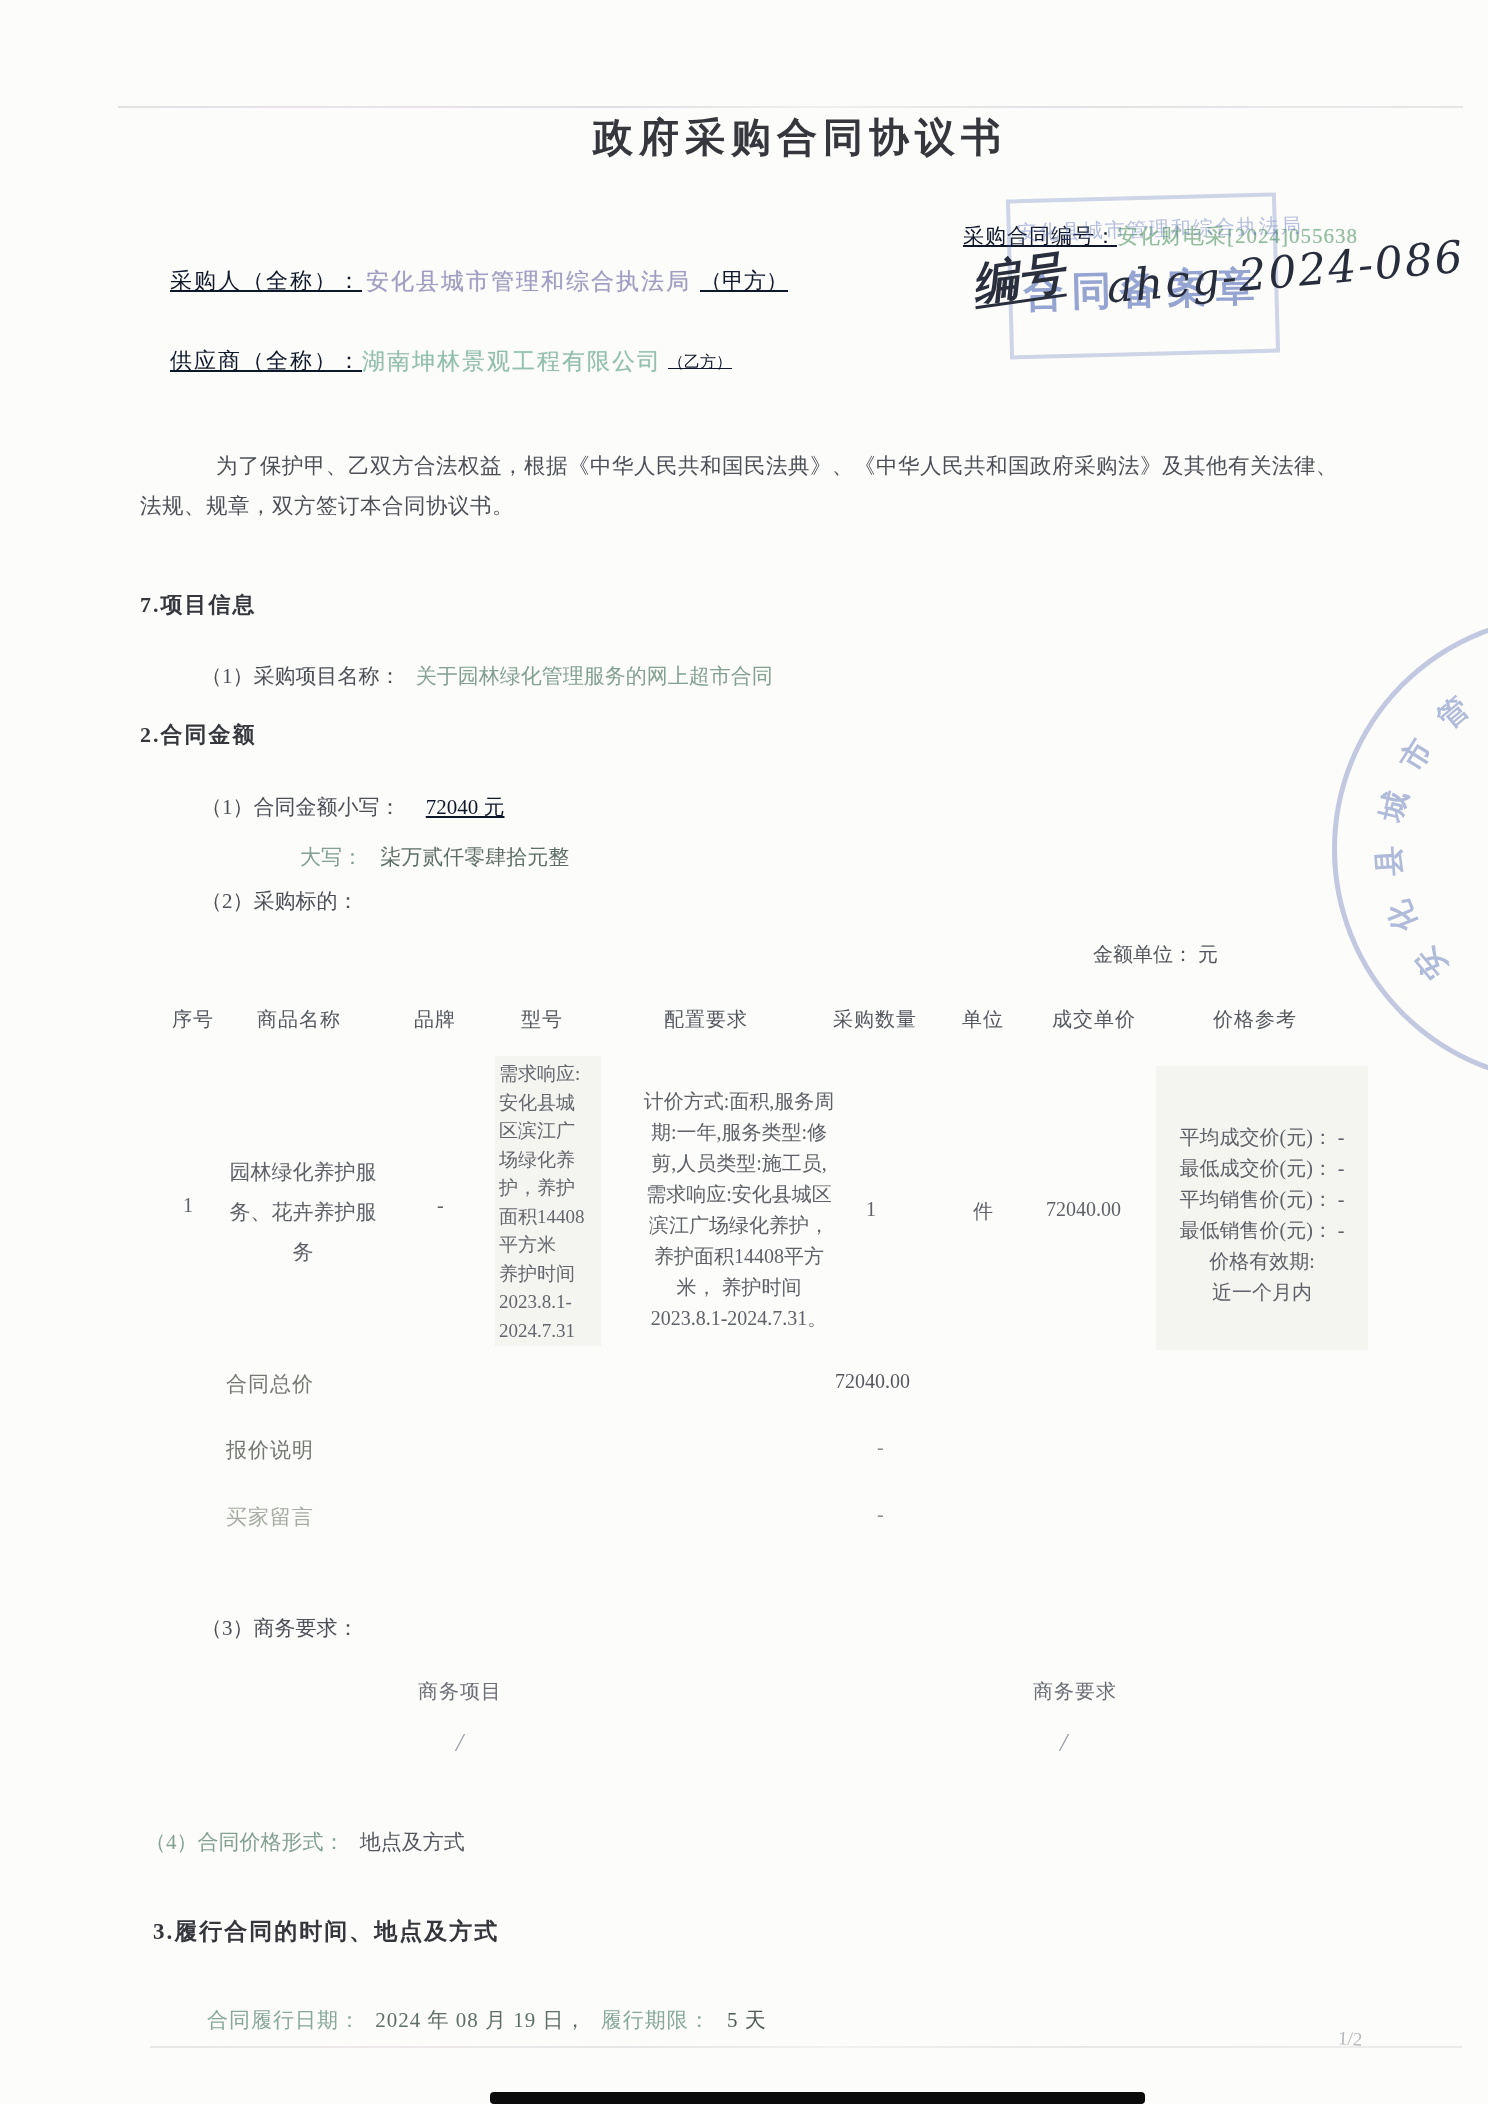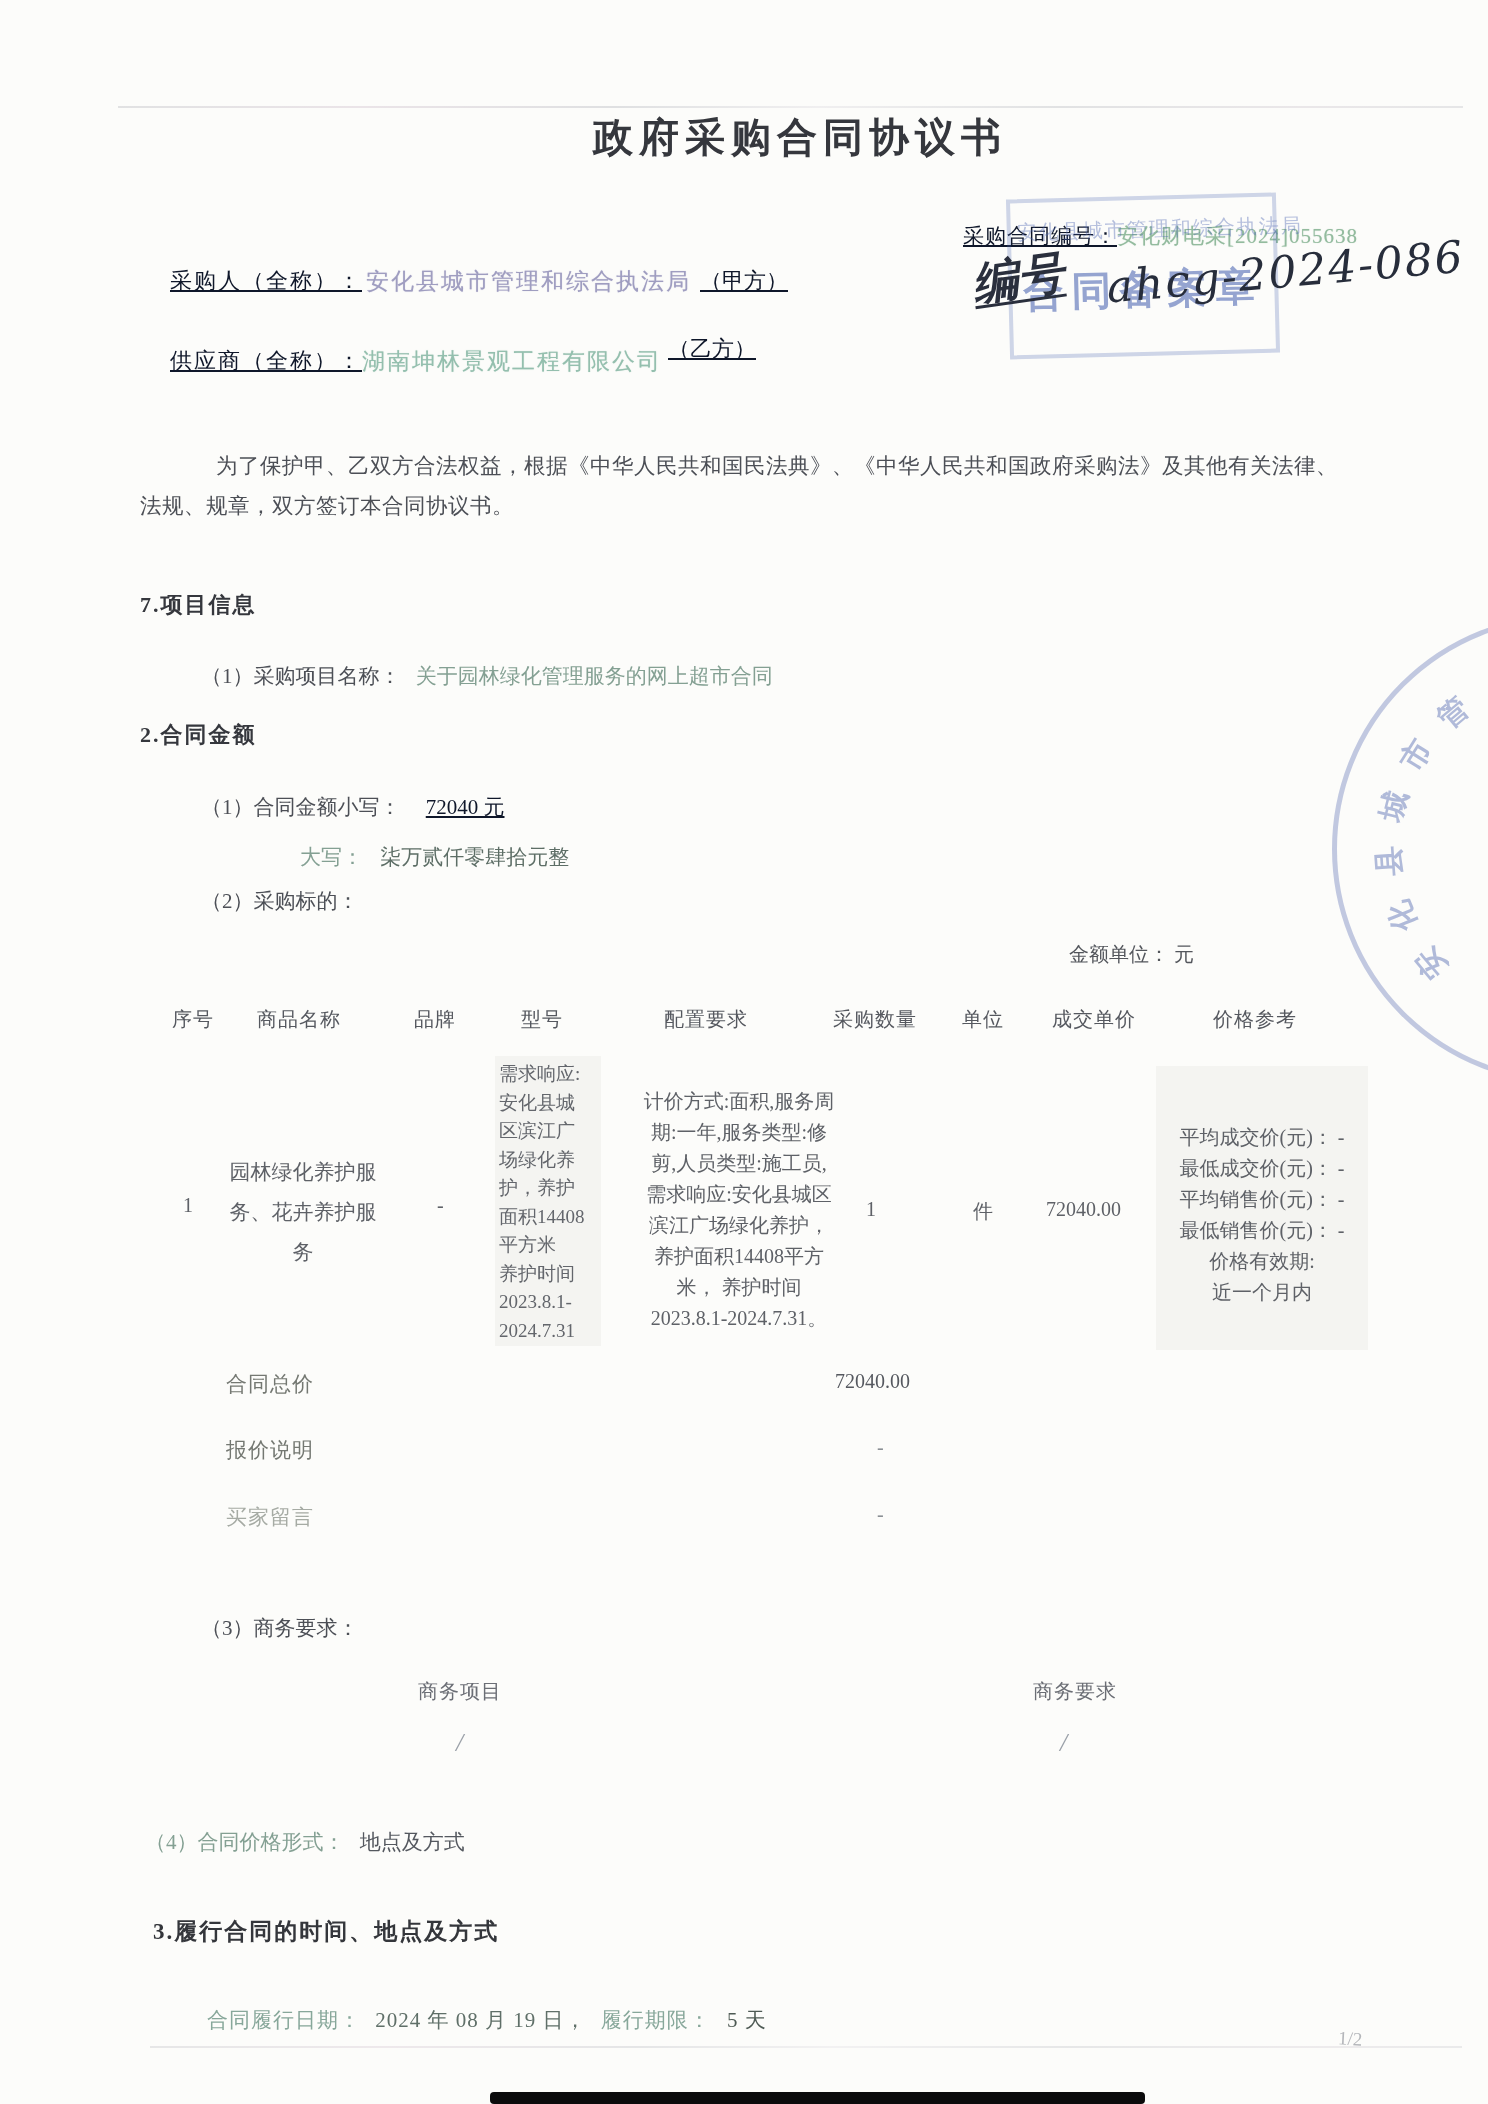--- a/index.html
+++ b/index.html
@@ -82,42 +82,42 @@
 
   <div class="abs hand b" style="left:972px;top:248px;font-size:46px;color:#2a2f3d;transform:rotate(-8deg);text-decoration:underline;text-decoration-thickness:3px;text-underline-offset:6px;">编号</div>
   <div class="abs hand" style="left:1106px;top:246px;font-size:44px;color:#272d3b;letter-spacing:2px;transform:rotate(-5deg);">ahcg-2024-086</div>
 
   <div class="abs ink-dark" style="left:170px;top:266px;font-size:22px;letter-spacing:2px;">采购人（全称）：</div>
   <div class="abs val-purple" style="left:366px;top:266px;font-size:23px;letter-spacing:2px;">安化县城市管理和综合执法局</div>
   <div class="abs ink-dark" style="left:700px;top:266px;font-size:22px;">（甲方）</div>
 
   <div class="abs ink-dark" style="left:170px;top:346px;font-size:22px;letter-spacing:2px;">供应商（全称）：</div>
   <div class="abs val-teal" style="left:362px;top:346px;font-size:23px;letter-spacing:2px;">湖南坤林景观工程有限公司</div>
-  <div class="abs ink-dark" style="left:668px;top:334px;font-size:22px;">（乙方）</div>
+  <div class="abs ink-dark" style="left:668px;top:352px;font-size:16px;">（乙方）</div>
 
   <div class="abs pre ink-body" style="left:140px;top:446px;width:1260px;font-size:21.5px;line-height:40px;letter-spacing:0.5px;text-indent:76px;">为了保护甲、乙双方合法权益，根据《中华人民共和国民法典》、《中华人民共和国政府采购法》及其他有关法律、
 法规、规章，双方签订本合同协议书。</div>
 
   <div class="abs b" style="left:140px;top:590px;font-size:22px;letter-spacing:2px;color:#35373d;">7.项目信息</div>
   <div class="abs" style="left:201px;top:662px;font-size:21px;">
     <span class="ink-body">（1）采购项目名称：</span>
     <span class="val-gray-green" style="margin-left:10px;">关于园林绿化管理服务的网上超市合同</span>
   </div>
 
   <div class="abs b" style="left:140px;top:720px;font-size:22px;letter-spacing:2px;color:#35373d;text-align:right;">2.合同金额</div>
   <div class="abs" style="left:201px;top:793px;font-size:21px;">
     <span class="ink-body">（1）合同金额小写：</span>
     <span class="ink-dark" style="margin-left:20px;">72040 元</span>
   </div>
   <div class="abs" style="left:300px;top:843px;font-size:21px;">
     <span class="val-gray-green">大写：</span>
     <span style="margin-left:12px;color:#5d6e66;">柒万贰仟零肆拾元整</span>
   </div>
   <div class="abs ink-body" style="left:201px;top:887px;font-size:21px;">（2）采购标的：</div>
-  <div class="abs" style="left:1069px;top:941px;font-size:20px;color:#53565c;">金额单位： 元</div>
+  <div class="abs" style="left:1093px;top:941px;font-size:20px;color:#53565c;">金额单位： 元</div>
 
   <div class="abs colbg" style="left:495px;top:1056px;width:106px;height:290px;"></div>
   <div class="abs colbg" style="left:1156px;top:1066px;width:212px;height:284px;"></div>
 
   <div class="abs hdr" style="left:172px;top:1006px;">序号</div>
   <div class="abs hdr" style="left:257px;top:1006px;">商品名称</div>
   <div class="abs hdr" style="left:414px;top:1006px;">品牌</div>
   <div class="abs hdr" style="left:521px;top:1006px;">型号</div>
   <div class="abs hdr" style="left:664px;top:1006px;">配置要求</div>
   <div class="abs hdr" style="left:833px;top:1006px;">采购数量</div>

